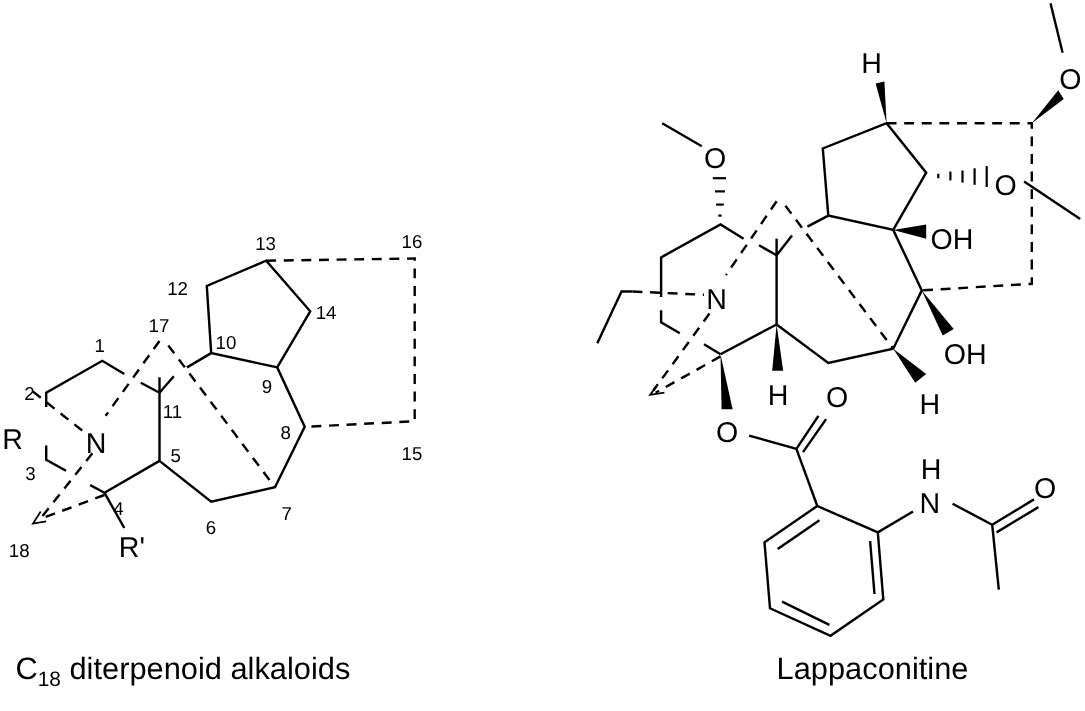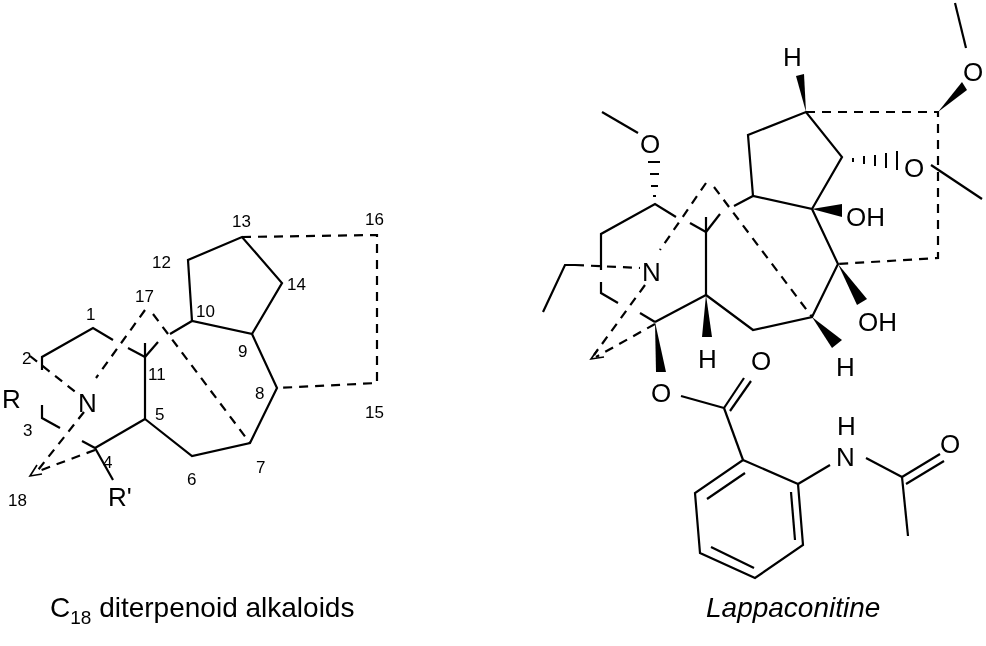--- a/index.html
+++ b/index.html
@@ -152,14 +152,14 @@
     <text class="lbl" x="698" y="368" font-size="26">H</text>
     <text class="lbl" x="836" y="376" font-size="26">H</text>
     <text class="lbl" x="651" y="402" font-size="26">O</text>
     <text class="lbl" x="751" y="370" font-size="26">O</text>
     <text class="lbl" x="837" y="435" font-size="26">H</text>
     <text class="lbl" x="836" y="466" font-size="26">N</text>
     <text class="lbl" x="940" y="453" font-size="26">O</text>
   </g>
 </svg>
 
-<div class="caption" style="left:14px;top:592px;margin-left:36px;"><span>C</span><sub>18</sub><span> diterpenoid alkaloids</span></div>
-<div class="caption" style="left:706px;top:592px;font-style:italic;">Lappaconitine</div>
+<div class="caption" style="left:14px;top:592px;"><span>C</span><sub>18</sub><span> diterpenoid alkaloids</span></div>
+<div class="caption" style="left:706px;top:592px;">Lappaconitine</div>
 
 </body></html>

